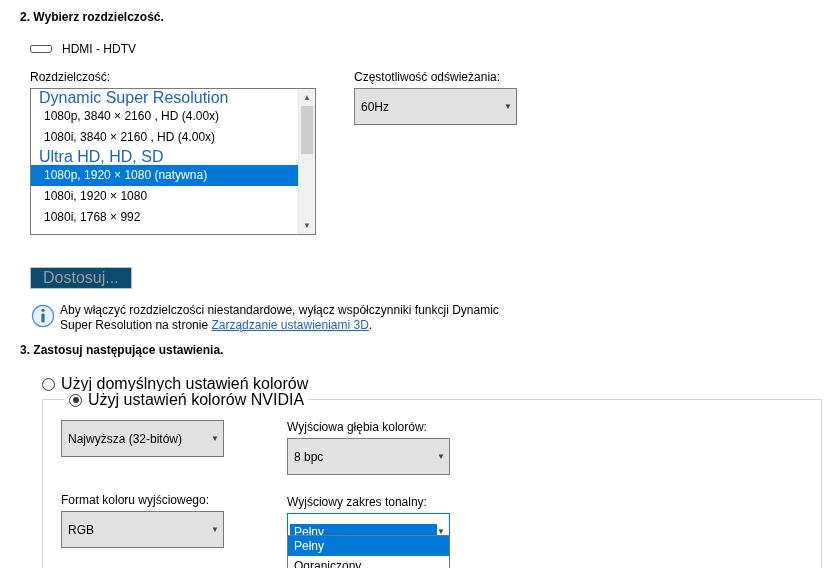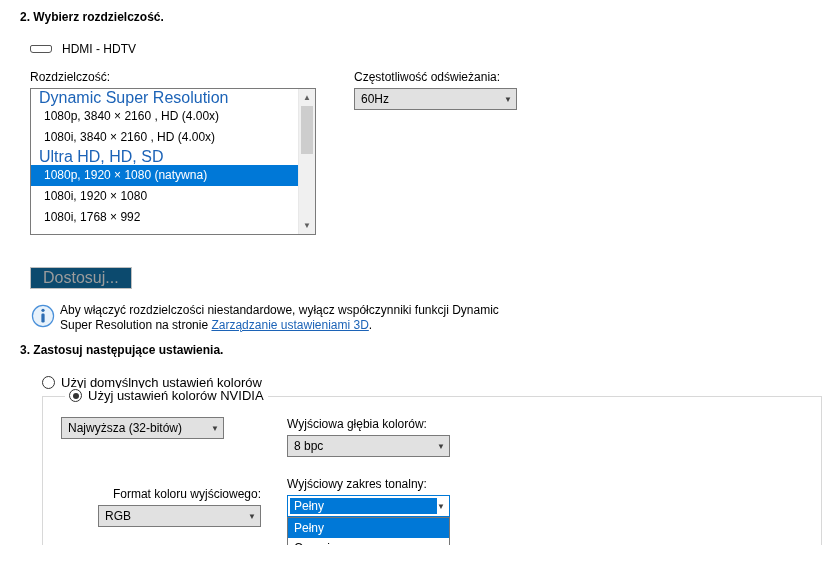--- a/index.html
+++ b/index.html
@@ -98,21 +98,21 @@
   }
   .scrollbar-thumb {
     position: absolute;
     top: 0;
     left: 2px;
     right: 2px;
     height: 48px;
     background: #cdcdcd;
   }
   .win-dropdown {
-    height: 22px;
+    height: 37px;
     border: 1px solid #7a7a7a;
     background: #e1e1e1;
     display: flex;
     align-items: center;
     padding: 0 4px 0 6px;
     font-size: 12px;
     justify-content: space-between;
   }
   .win-dropdown .dd-arrow {
     font-size: 8px;
@@ -148,21 +148,21 @@
   }
   .link {
     color: #1c63b7;
     text-decoration: underline;
   }
   .radio-row {
     display: flex;
     align-items: center;
     gap: 6px;
     margin: 6px 0 6px 22px;
-    font-size: 13px;
+    font-size: 16px;
   }
   .radio {
     width: 13px;
     height: 13px;
     border: 1px solid #333;
     border-radius: 50%;
     display: flex;
     align-items: center;
     justify-content: center;
     flex-shrink: 0;
@@ -324,21 +324,21 @@
       </div>
 
       <div class="grid-cell">
         <span>Wyjściowa głębia kolorów:</span>
         <div class="win-dropdown small-dd">
           <span>8 bpc</span>
           <span class="dd-arrow">▼</span>
         </div>
       </div>
 
-      <div class="grid-cell" style="margin-top:24px;align-items:flex-end;">
+      <div class="grid-cell" style="margin-top:12px;">
         <span>Format koloru wyjściowego:</span>
         <div class="win-dropdown small-dd">
           <span>RGB</span>
           <span class="dd-arrow">▼</span>
         </div>
       </div>
 
       <div class="grid-cell" style="margin-top:14px;">
         <span>Wyjściowy zakres tonalny:</span>
         <div class="dd-wrapper">

